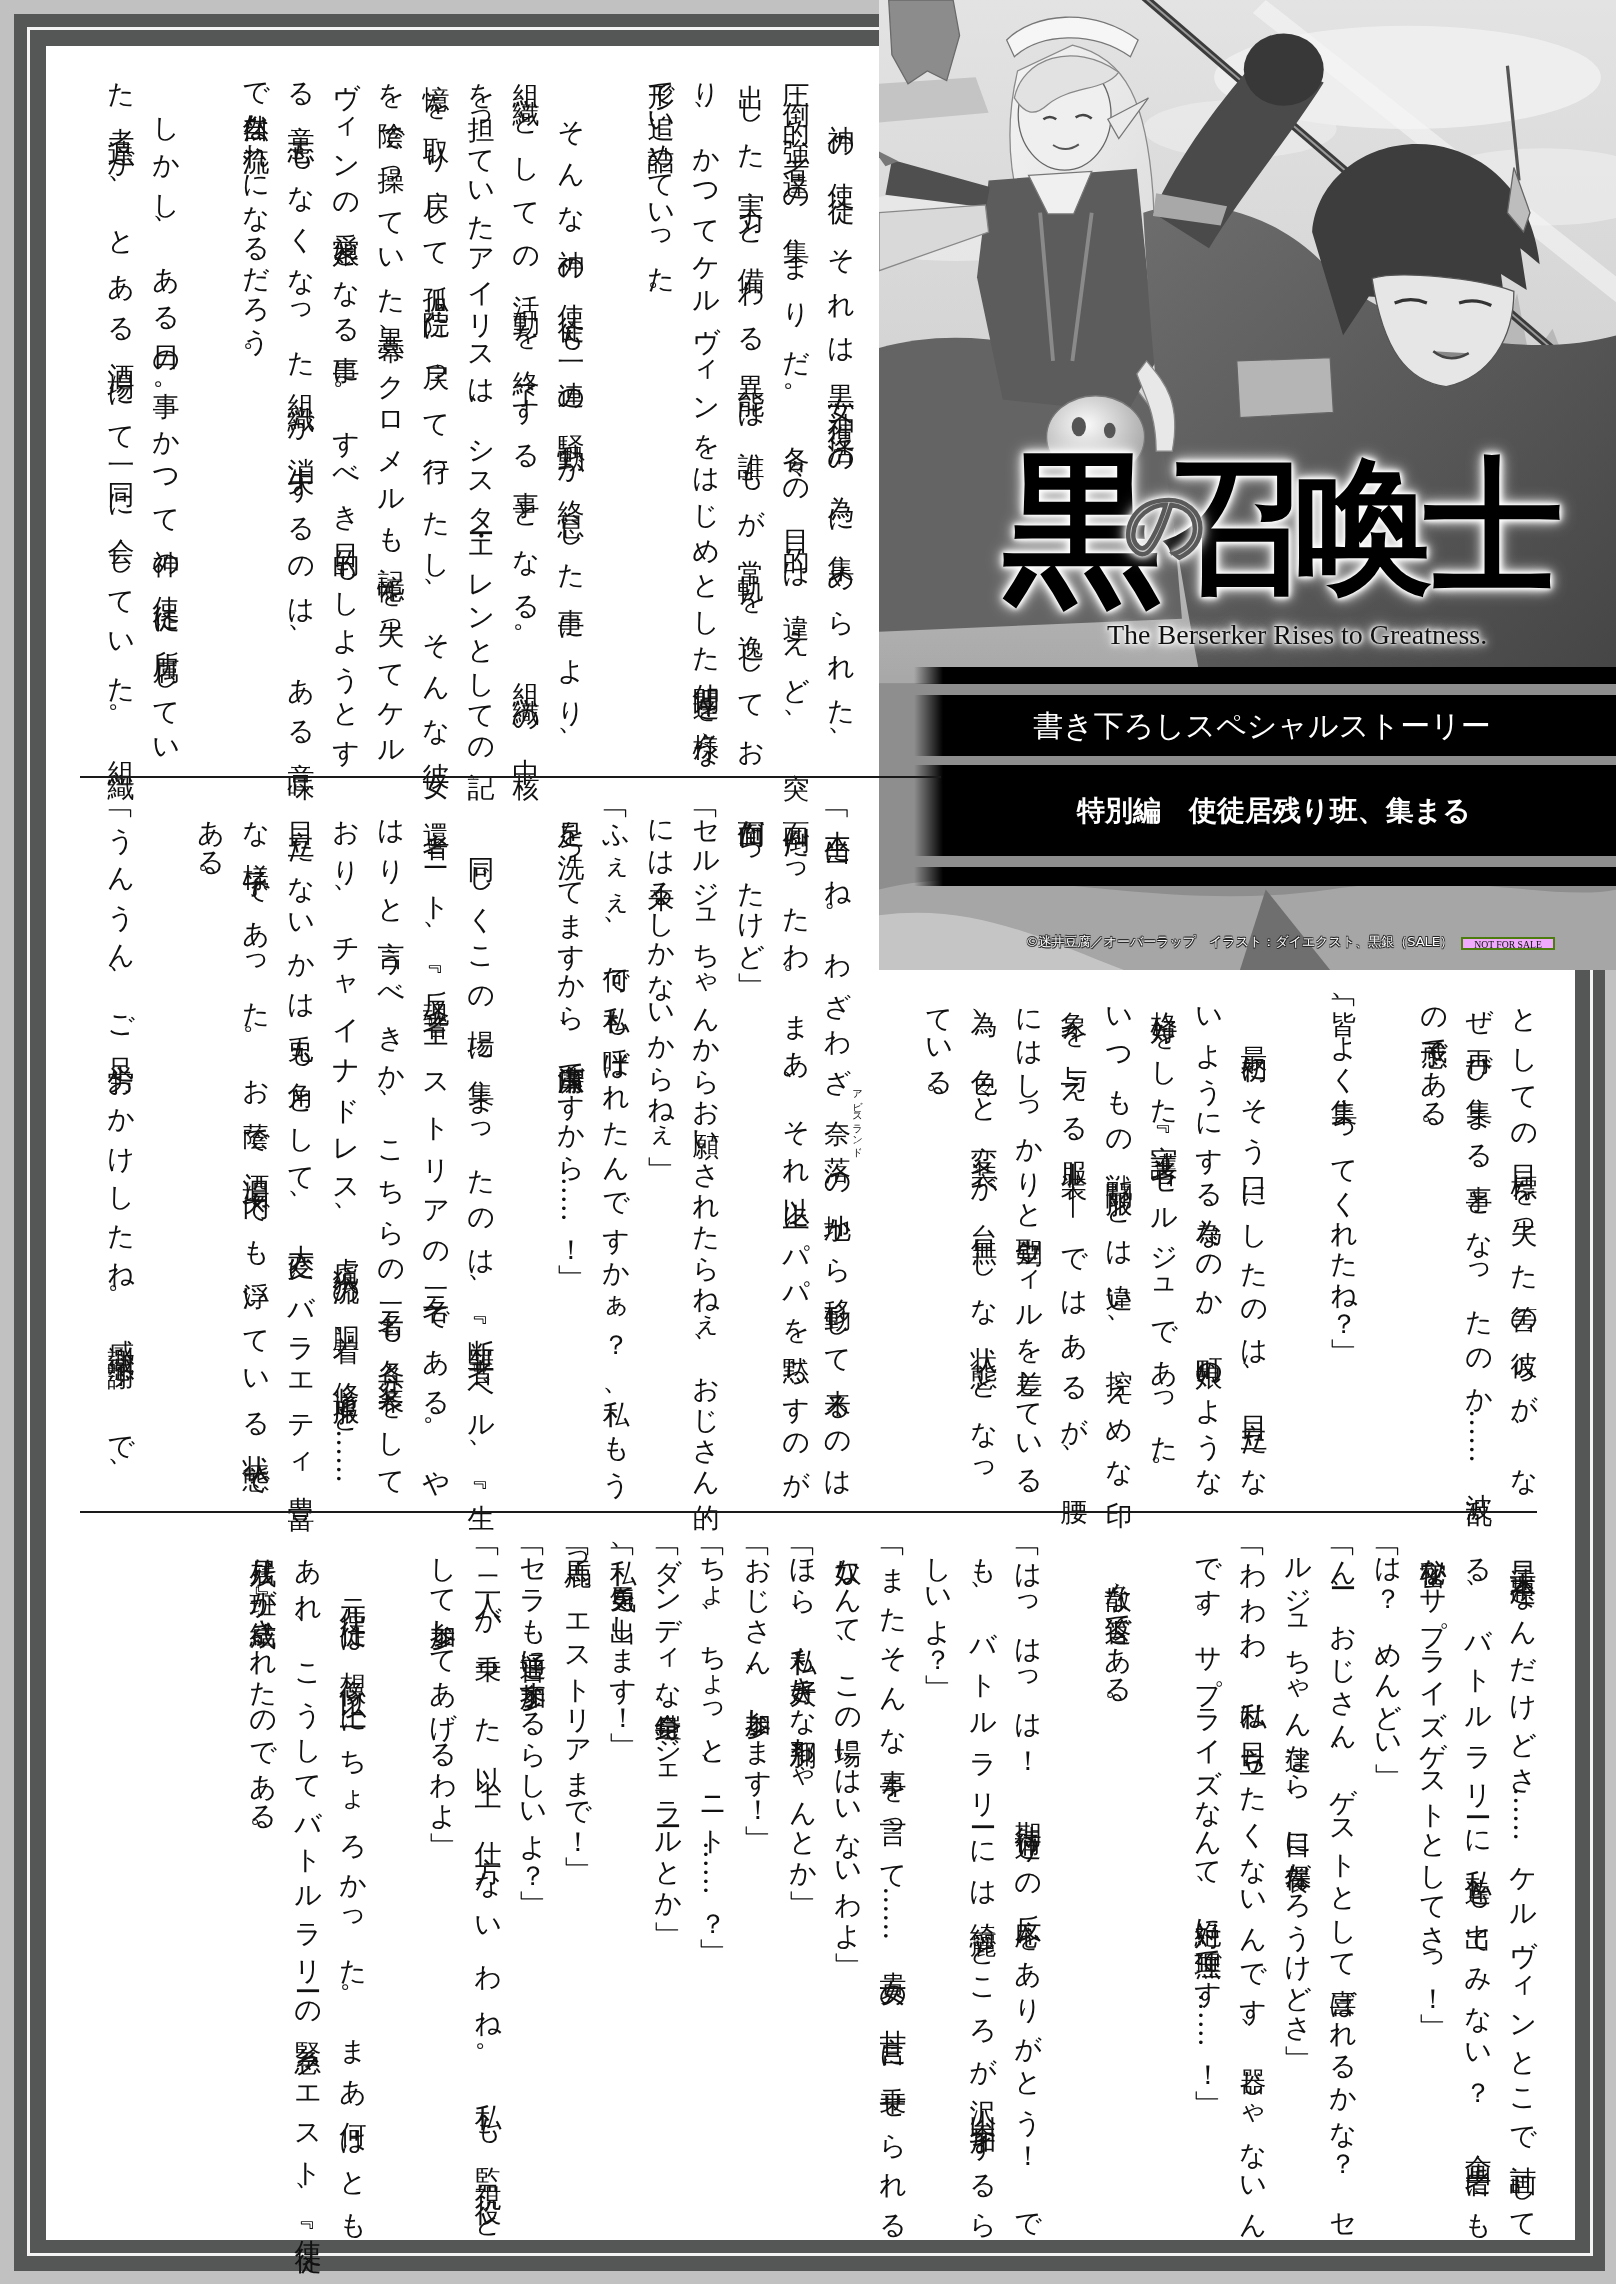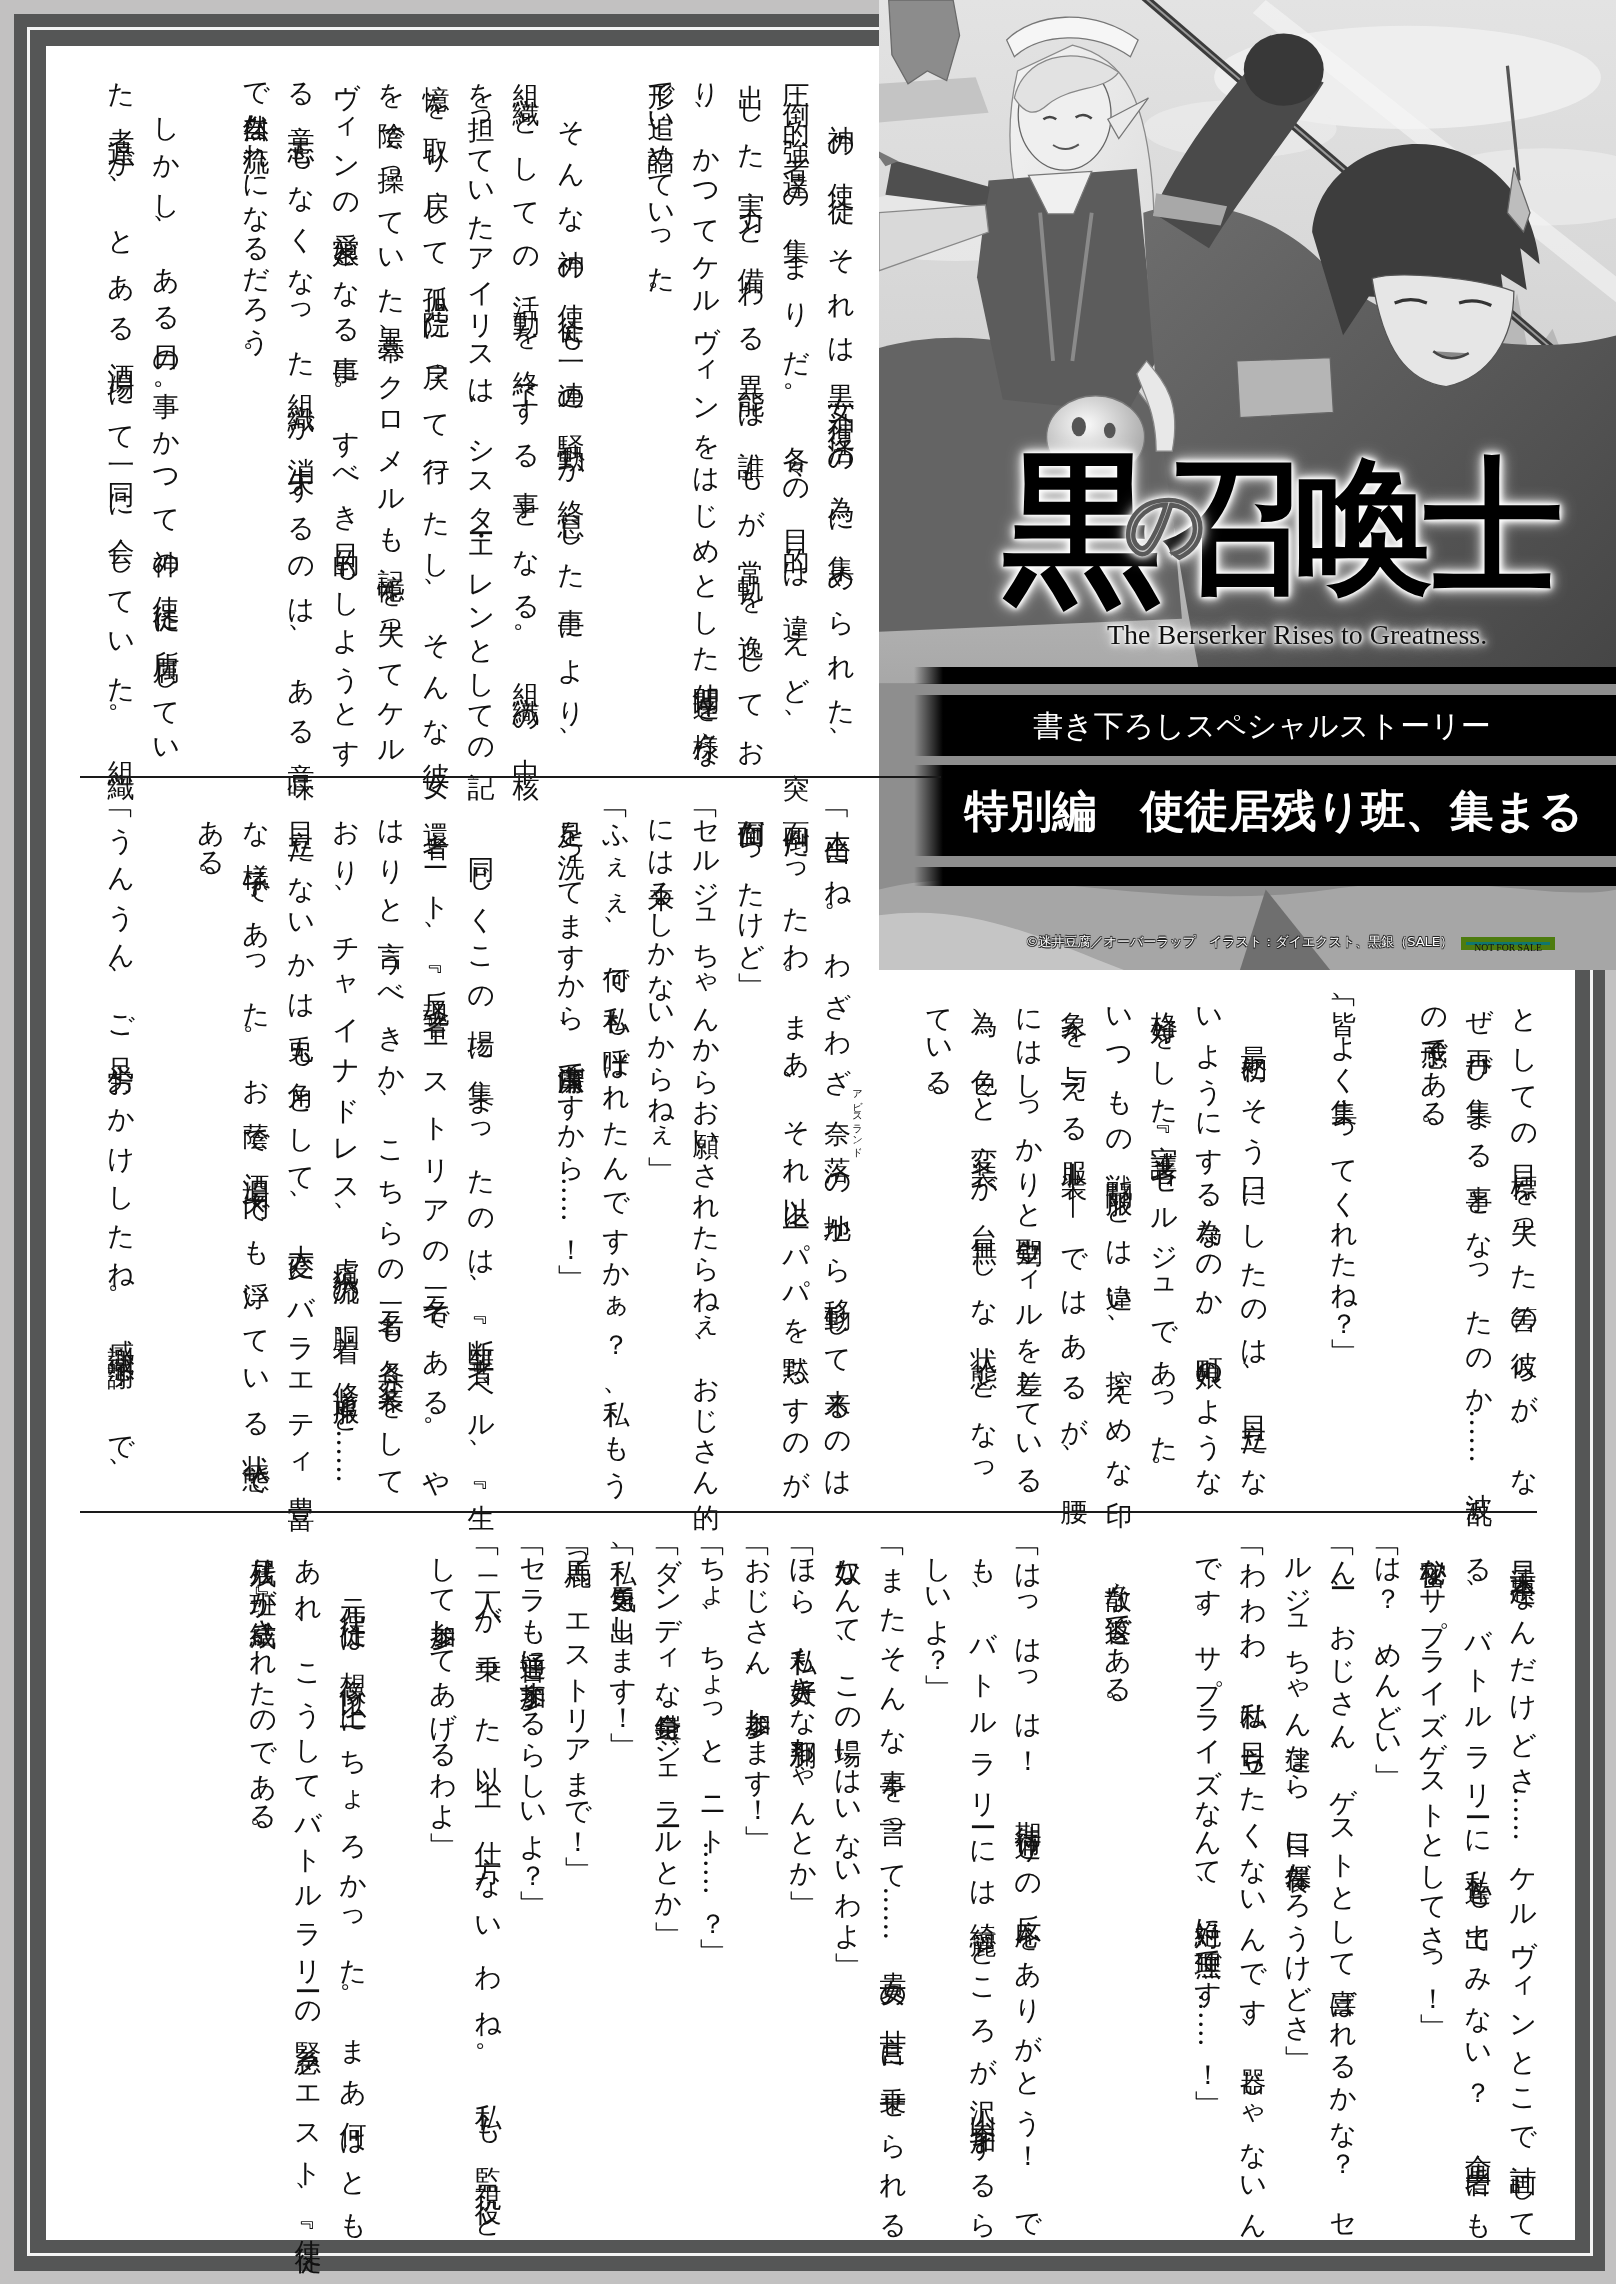--- a/index.html
+++ b/index.html
@@ -22,24 +22,24 @@
 .t-no{position:absolute;left:246px;top:485px;font-family:"DejaVu Sans",sans-serif;font-weight:700;font-size:79px;line-height:1;color:#c9c9c9;-webkit-text-stroke:1.9px #5a5a5a;}
 .t-shokan{position:absolute;left:285px;top:454px;font-family:"DejaVu Sans",sans-serif;font-weight:900;font-size:139px;letter-spacing:-9px;line-height:1;color:#000;white-space:nowrap;transform:scaleY(1.05);transform-origin:top left;}
 .t-sub{position:absolute;left:228px;top:615px;font-family:"Liberation Serif",serif;font-size:28px;line-height:39px;color:#111;white-space:nowrap;}
 .stripe{position:absolute;left:0;width:738px;background:linear-gradient(90deg,rgba(0,0,0,0) 0px,rgba(0,0,0,0) 35px,#000 64px,#000 100%);}
 .stripeA{top:667px;height:17.4px;}
 .banner1{top:695px;height:61px;}
 .banner2{top:765px;height:91px;}
 .stripeB{top:867px;height:19.3px;}
 .banner-text{display:block;width:100%;text-align:center;color:#fff;white-space:nowrap;}
 .banner1 .banner-text{font-family:"DejaVu Sans",sans-serif;font-size:30px;line-height:61px;padding-left:28px;}
-.banner2 .banner-text{font-family:"DejaVu Serif",serif;font-weight:700;font-size:44px;line-height:91px;padding-left:52px;}
+.banner2 .banner-text{font-family:"DejaVu Serif",serif;font-weight:700;font-size:28px;line-height:91px;padding-left:52px;}
 .credit{position:absolute;right:164px;top:934px;font-family:"DejaVu Sans",sans-serif;font-size:13px;line-height:15.5px;color:#fff;white-space:nowrap;
   text-shadow:-0.6px -0.6px 0 #222,0.6px -0.6px 0 #222,-0.6px 0.6px 0 #222,0.6px 0.6px 0 #222,0 0 1.3px #222;}
-.nfs{position:absolute;left:582px;top:937px;width:94px;height:13px;background:#0f766e;border:5px solid #4d7c0f;font-family:"Liberation Serif",serif;font-size:9.7px;line-height:11px;text-align:center;color:#111;white-space:nowrap;}
+.nfs{position:absolute;left:582px;top:937px;width:94px;height:13px;background:#f0abfc;border:2px solid #4d7c0f;font-family:"Liberation Serif",serif;font-size:9.7px;line-height:11px;text-align:center;color:#111;white-space:nowrap;}
 
 
 .sec{position:absolute;writing-mode:vertical-rl;font-family:"DejaVu Serif","Liberation Serif",serif;font-size:27px;line-height:45px;color:#111;}
 .col{display:block;width:45px;height:100%;white-space:nowrap;text-align:start;overflow:visible;}
 .col.j{text-align:justify;text-align-last:justify;text-justify:inter-character;}
 .col.tight{letter-spacing:-1.5px;}
 .col ruby rt{font-size:10.3px;line-height:1;}
 .sec-top{left:91px;top:63px;width:773px;height:689px;}
 .sec-mr{left:910px;top:990px;width:637px;height:490px;}
 .sec-ml{left:91px;top:801px;width:773px;height:682px;}

